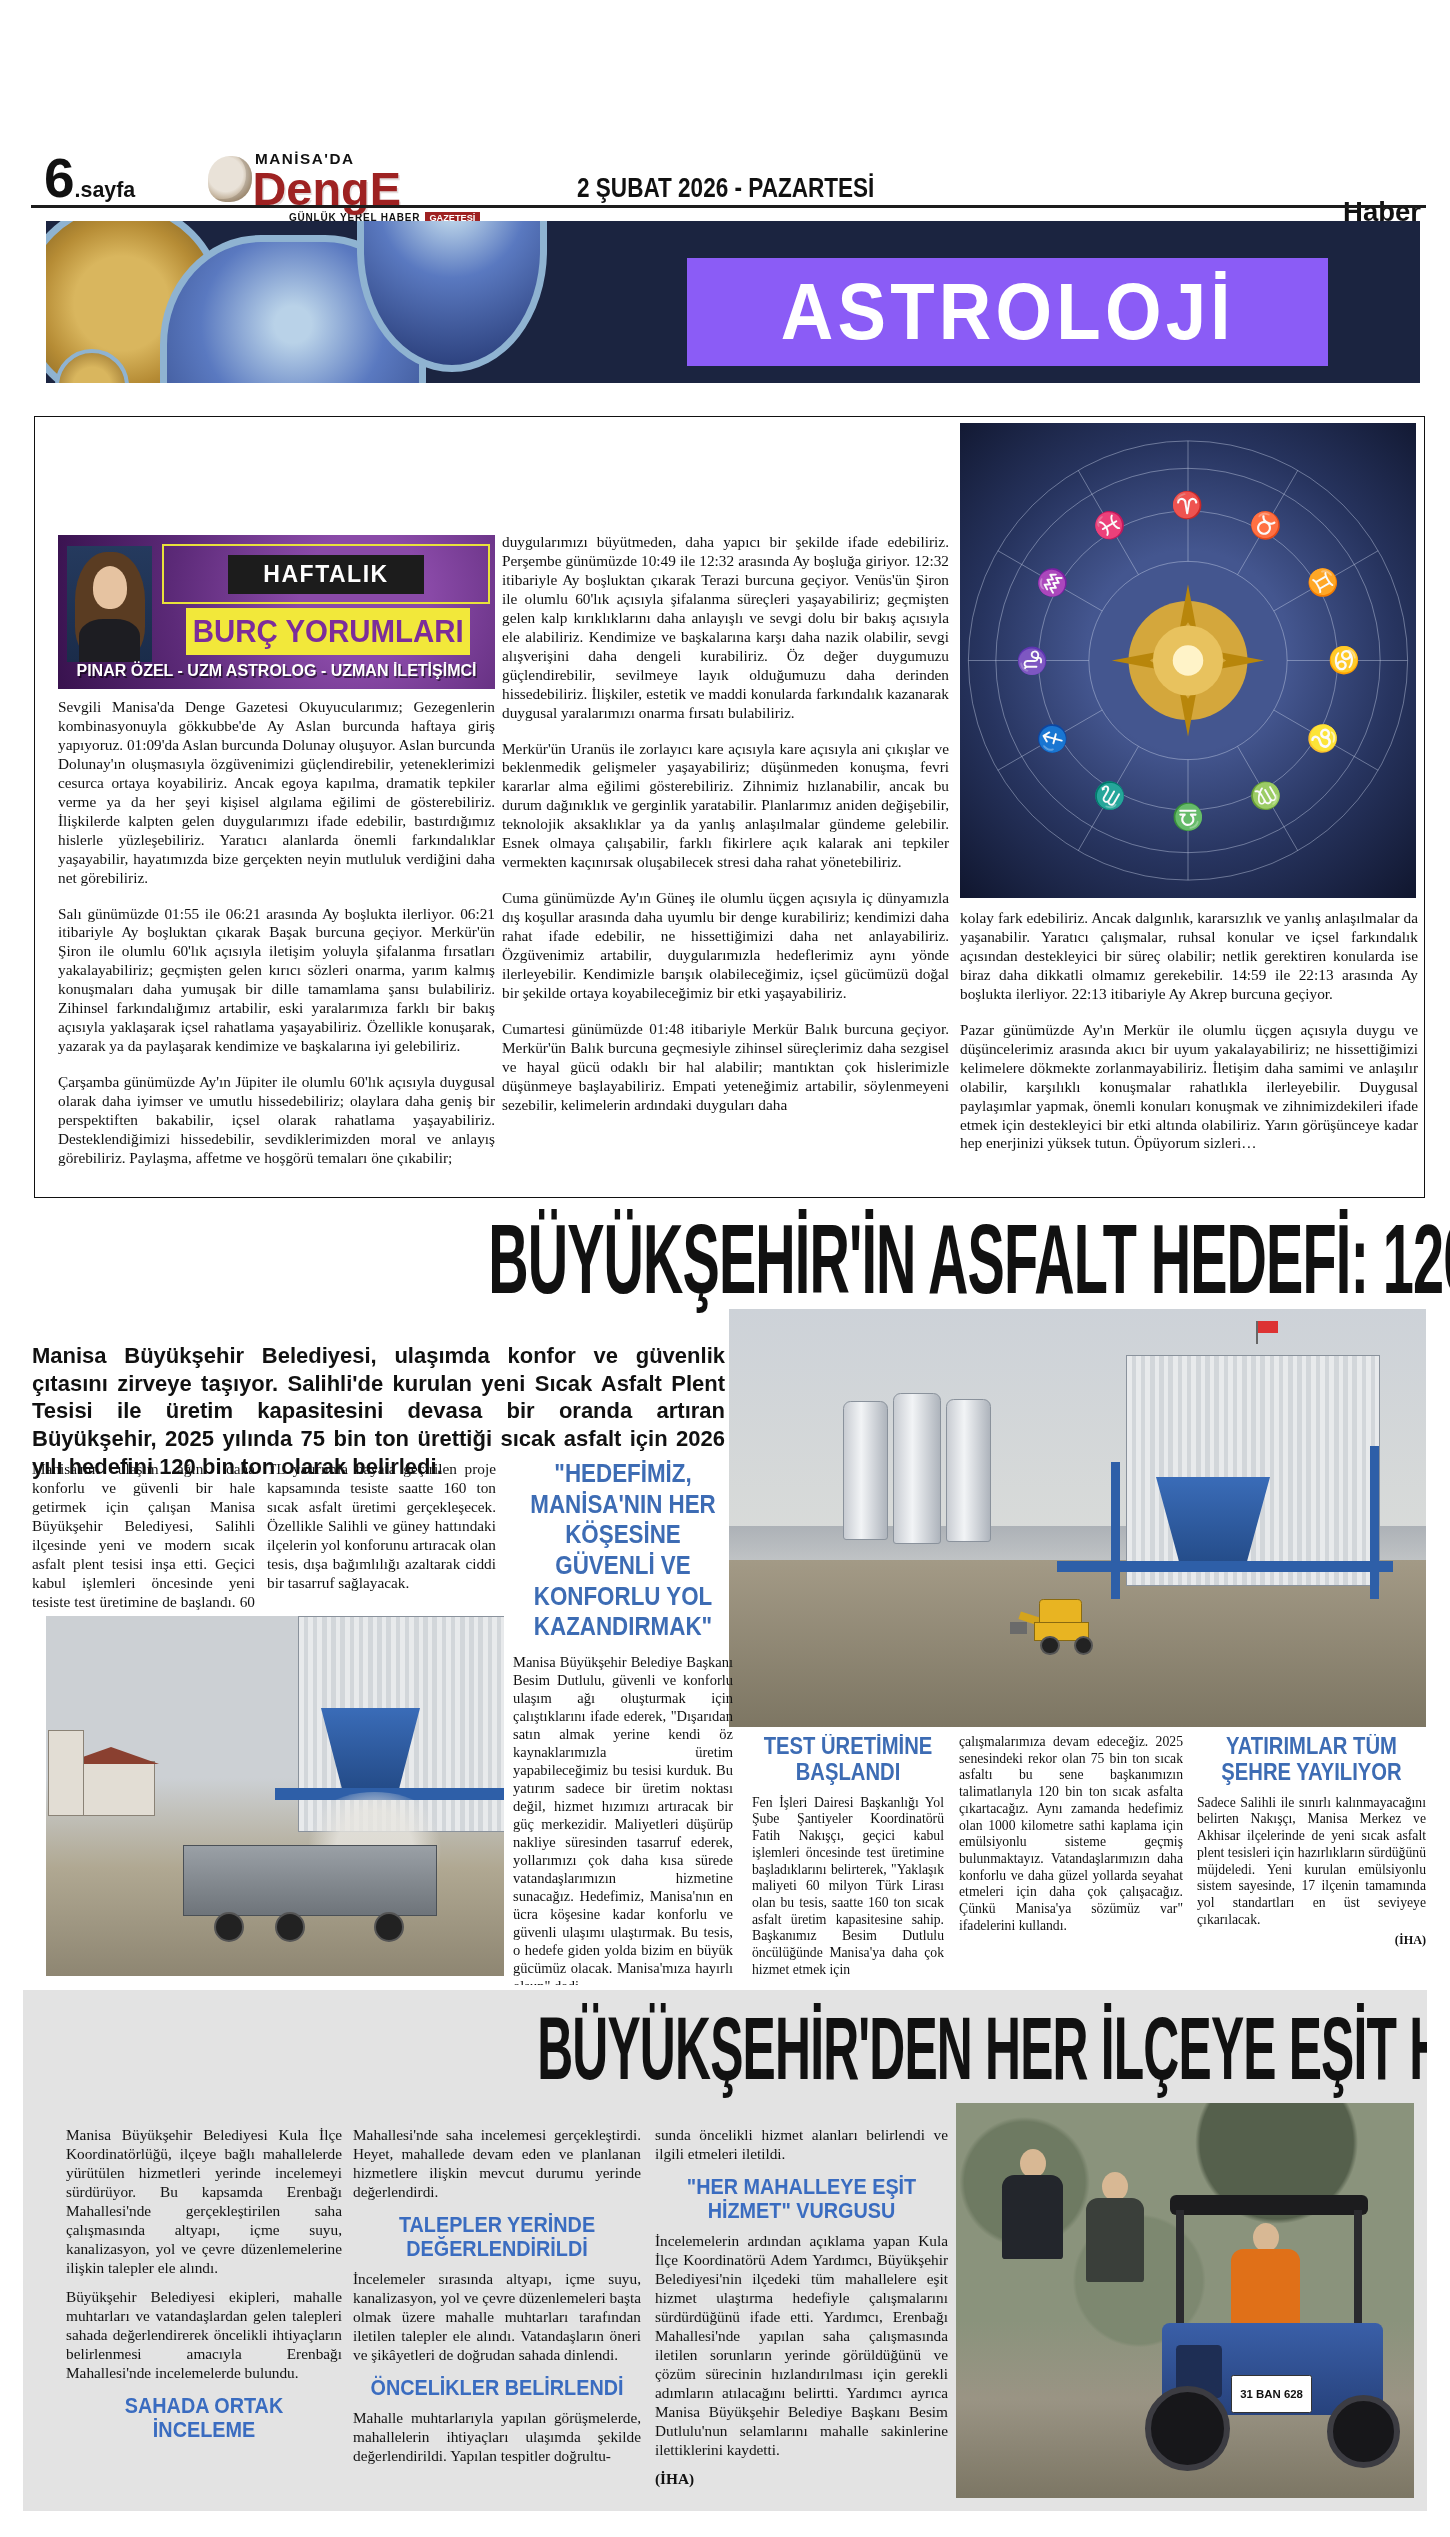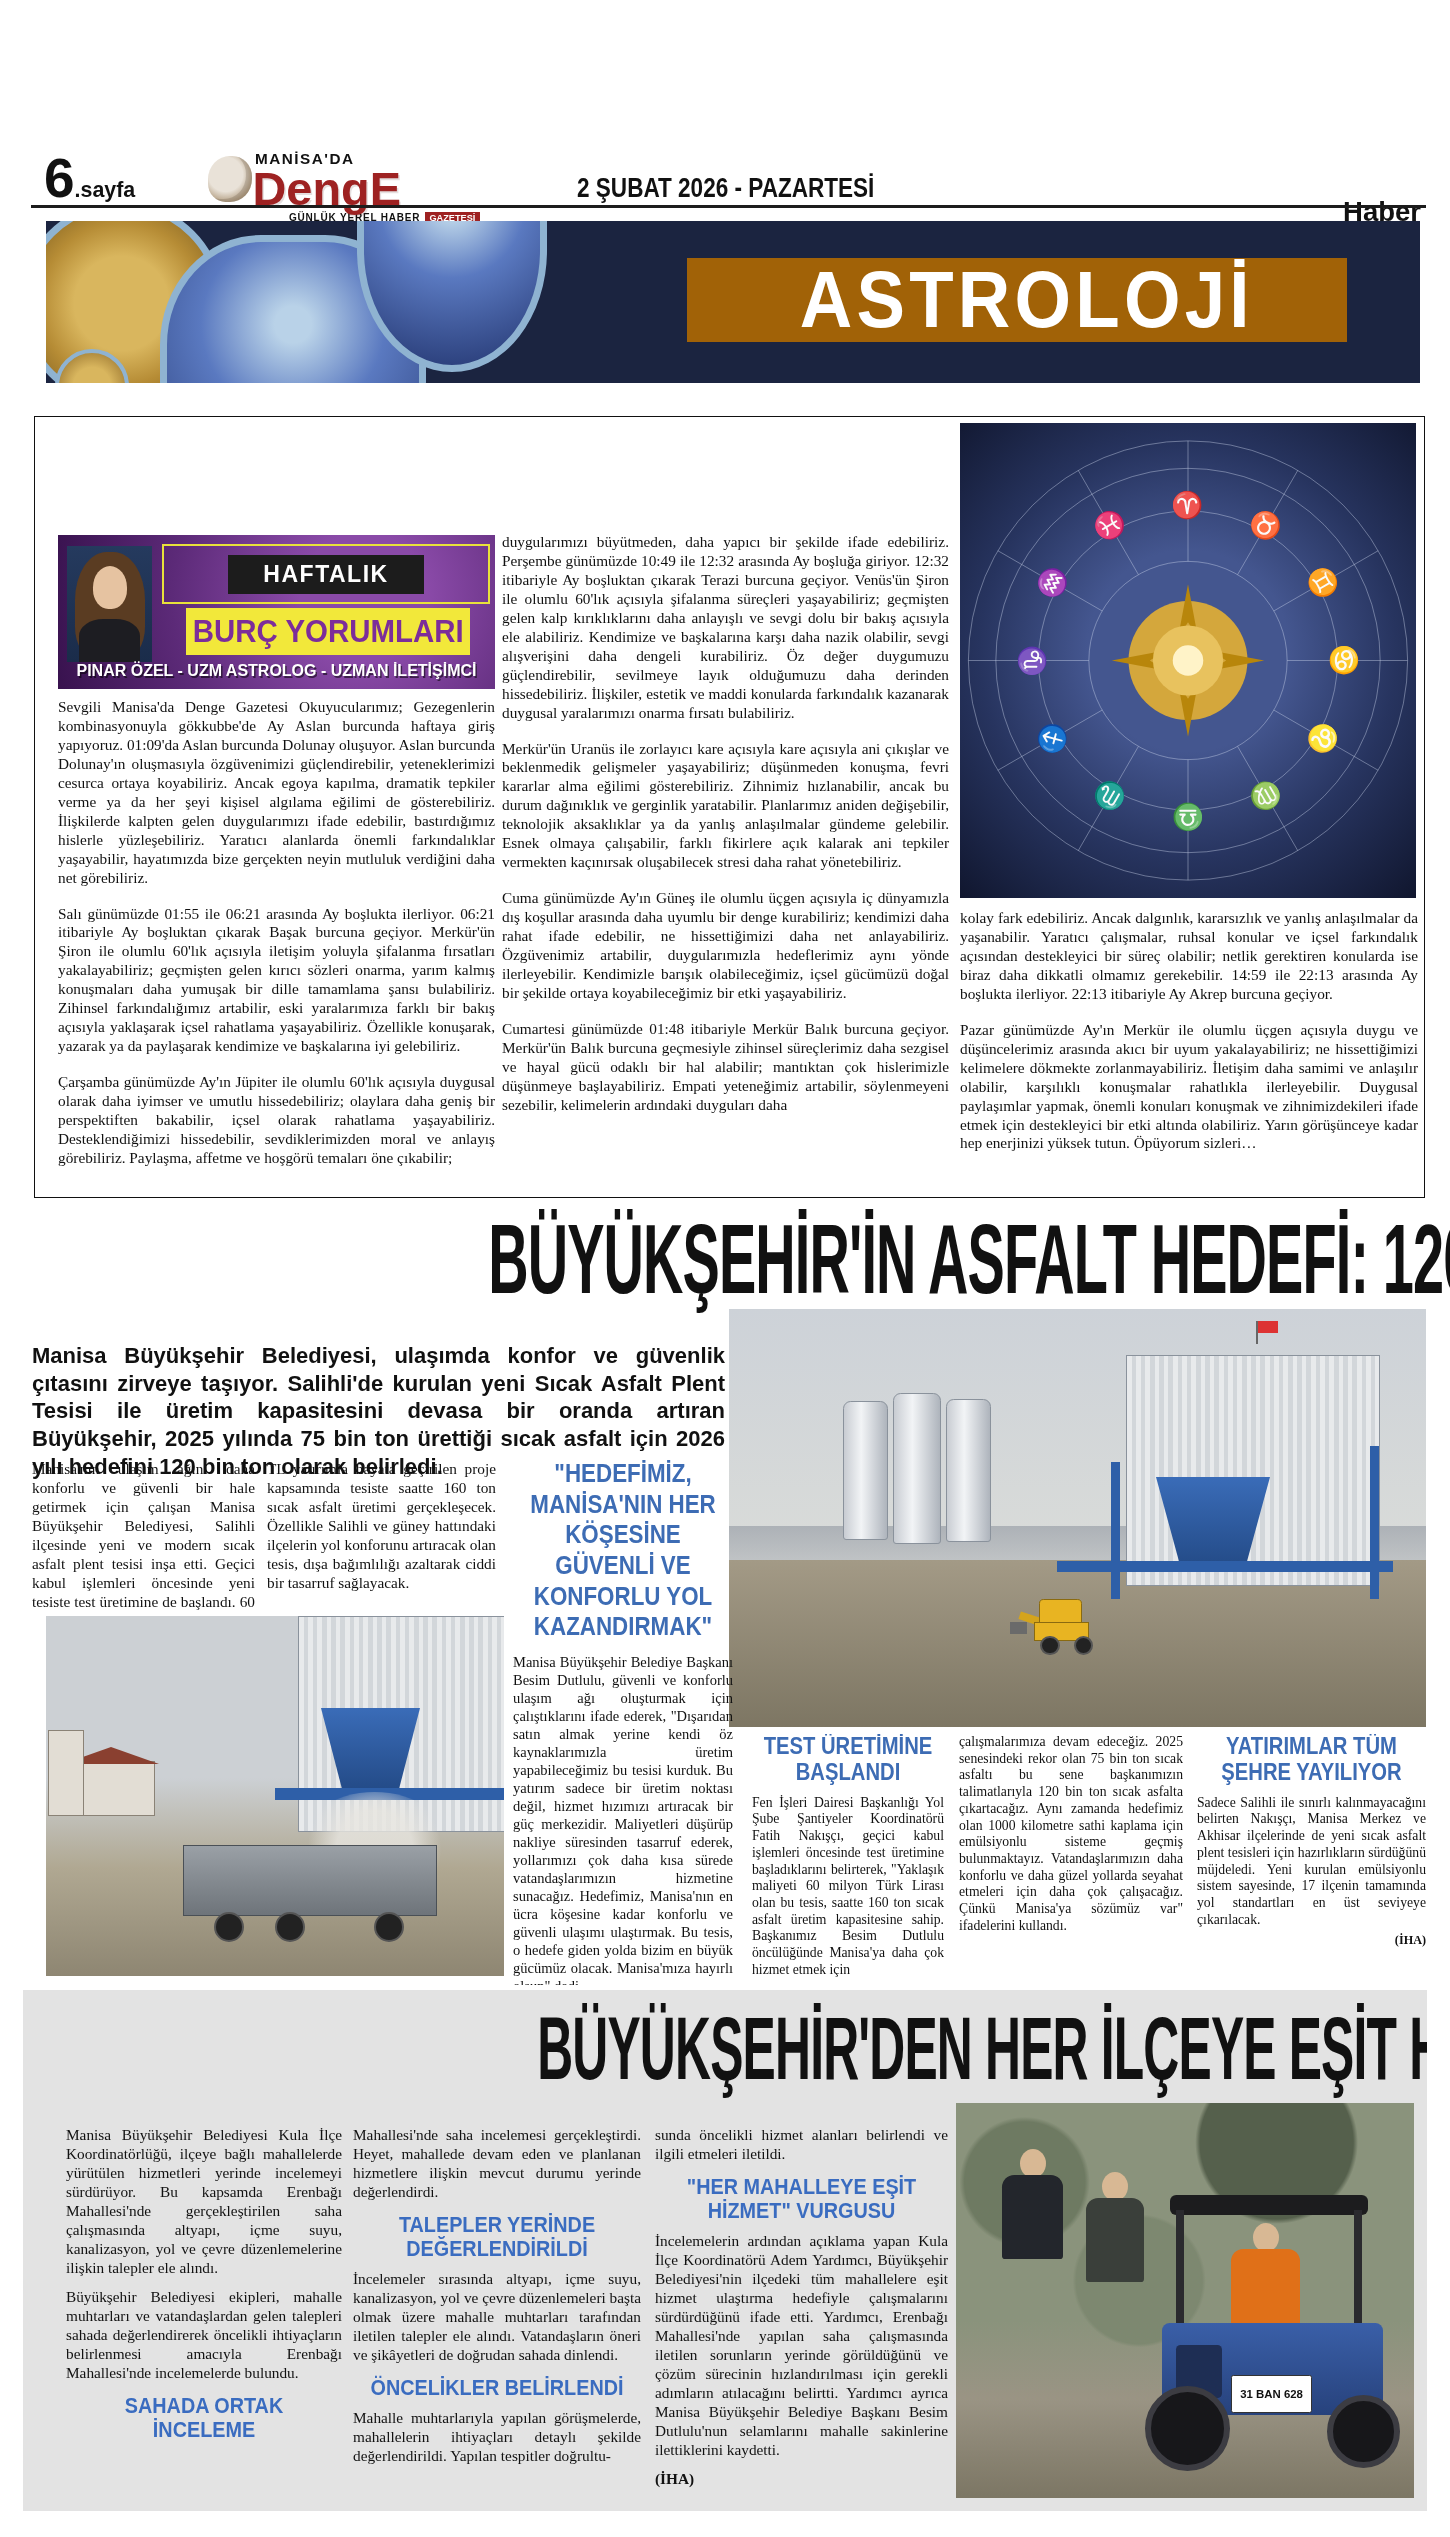--- a/index.html
+++ b/index.html
@@ -28,22 +28,22 @@
   .banner{left:46px;top:221px;width:1374px;height:162px;background:#1b2440;overflow:hidden;}
   .banner .gold{position:absolute;left:-27.5px;top:-20px;width:191px;height:191px;border-radius:50%;
         background:radial-gradient(circle,#e3c härt 0,#d9b65e 0 35%,#b68c35 60%,#6e511a 100%);
         border:7.6px solid #8fb3d1;}
   .banner .gold2{position:absolute;left:9.2px;top:128px;width:66px;height:66px;border-radius:50%;
         background:radial-gradient(circle,#d9b65e 0 40%,#8a6524 100%);border:4.6px solid #8fb3d1;}
   .banner .blob{position:absolute;background:radial-gradient(circle at 50% 30%,#b9d2e8 0 8%,#5a79c0 40%,#22346e 100%);
         border:7.6px solid #8fb3d1;border-radius:38% 38% 50% 50%;}
   .banner .b1{left:114px;top:13.7px;width:252px;height:275px;}
   .banner .b2{left:311px;top:-92px;width:176px;height:229px;}
-  .banner .redbox{position:absolute;left:641px;top:37px;width:641px;height:84px;background:#a16207;
-        display:flex;align-items:center;justify-content:center;padding-left:19px;}
+  .banner .redbox{position:absolute;left:641px;top:37px;width:641px;height:108px;background:#8b5cf6;
+        display:flex;align-items:center;justify-content:center;}
   .banner .redbox span{color:#fff;font-size:79px;letter-spacing:4.6px;transform:scaleX(.92);}
   
   .art1{left:34px;top:416px;width:1389px;height:780px;border:1.5px solid #111;}
   .art1 .headline{position:absolute;left:20px;top:10.7px;width:908px;}
   .art1 .headline span{font-size:81px;line-height:1;transform:scaleX(.74);transform-origin:left center;letter-spacing:-1.5px;}
   .zodiac{position:absolute;left:925px;top:6.1px;width:456px;height:475px;
         background:radial-gradient(circle at 50% 48%,#44568f 0 30%,#27345f 62%,#10162e 100%);overflow:hidden;}
   .zring{position:absolute;left:0;top:0;width:100%;height:100%;}
   .zglyph{position:absolute;left:50%;top:50%;color:#e8ecf6;font-size:26px;}
   .promo{position:absolute;left:23px;top:118px;width:437px;height:154px;
@@ -324,21 +324,21 @@
     <p>Manisa Büyükşehir Belediyesi Kula İlçe Koordinatörlüğü, ilçeye bağlı mahallelerde yürütülen hizmetleri yerinde incelemeyi sürdürüyor. Bu kapsamda Erenbağı Mahallesi'nde gerçekleştirilen saha çalışmasında altyapı, içme suyu, kanalizasyon, yol ve çevre düzenlemelerine ilişkin talepler ele alındı.</p>
     <p>Büyükşehir Belediyesi ekipleri, mahalle muhtarları ve vatandaşlardan gelen talepleri sahada değerlendirerek öncelikli ihtiyaçların belirlenmesi amacıyla Erenbağı Mahallesi'nde incelemelerde bulundu.</p>
     <h3>SAHADA ORTAK İNCELEME</h3>
   </div>
 
   <div class="col3x e2">
     <p>Mahallesi'nde saha incelemesi gerçekleştirdi. Heyet, mahallede devam eden ve planlanan hizmetlere ilişkin mevcut durumu yerinde değerlendirdi.</p>
     <h3>TALEPLER YERİNDE DEĞERLENDİRİLDİ</h3>
     <p>İncelemeler sırasında altyapı, içme suyu, kanalizasyon, yol ve çevre düzenlemeleri başta olmak üzere mahalle muhtarları tarafından iletilen talepler ele alındı. Vatandaşların öneri ve şikâyetleri de doğrudan sahada dinlendi.</p>
     <h3>ÖNCELİKLER BELİRLENDİ</h3>
-    <p>Mahalle muhtarlarıyla yapılan görüşmelerde, mahallelerin ihtiyaçları detaylı şekilde değerlendirildi. Yapılan tespitler doğrultu-</p>
+    <p>Mahalle muhtarlarıyla yapılan görüşmelerde, mahallelerin ihtiyaçları ulaşımda şekilde değerlendirildi. Yapılan tespitler doğrultu-</p>
   </div>
 
   <div class="col3x e3">
     <p>sunda öncelikli hizmet alanları belirlendi ve ilgili etmeleri iletildi.</p>
     <h3>"HER MAHALLEYE EŞİT HİZMET" VURGUSU</h3>
     <p>İncelemelerin ardından açıklama yapan Kula İlçe Koordinatörü Adem Yardımcı, Büyükşehir Belediyesi'nin ilçedeki tüm mahallelere eşit hizmet ulaştırma hedefiyle çalışmalarını sürdürdüğünü ifade etti. Yardımcı, Erenbağı Mahallesi'nde yapılan saha çalışmasında iletilen sorunların yerinde görüldüğünü ve çözüm sürecinin hızlandırılması için gerekli adımların atılacağını belirtti. Yardımcı ayrıca Manisa Büyükşehir Belediye Başkanı Besim Dutlulu'nun selamlarını mahalle sakinlerine ilettiklerini kaydetti.</p>
     <p style="font-weight:bold;">(İHA)</p>
   </div>
 
   <div class="tractorphoto">

